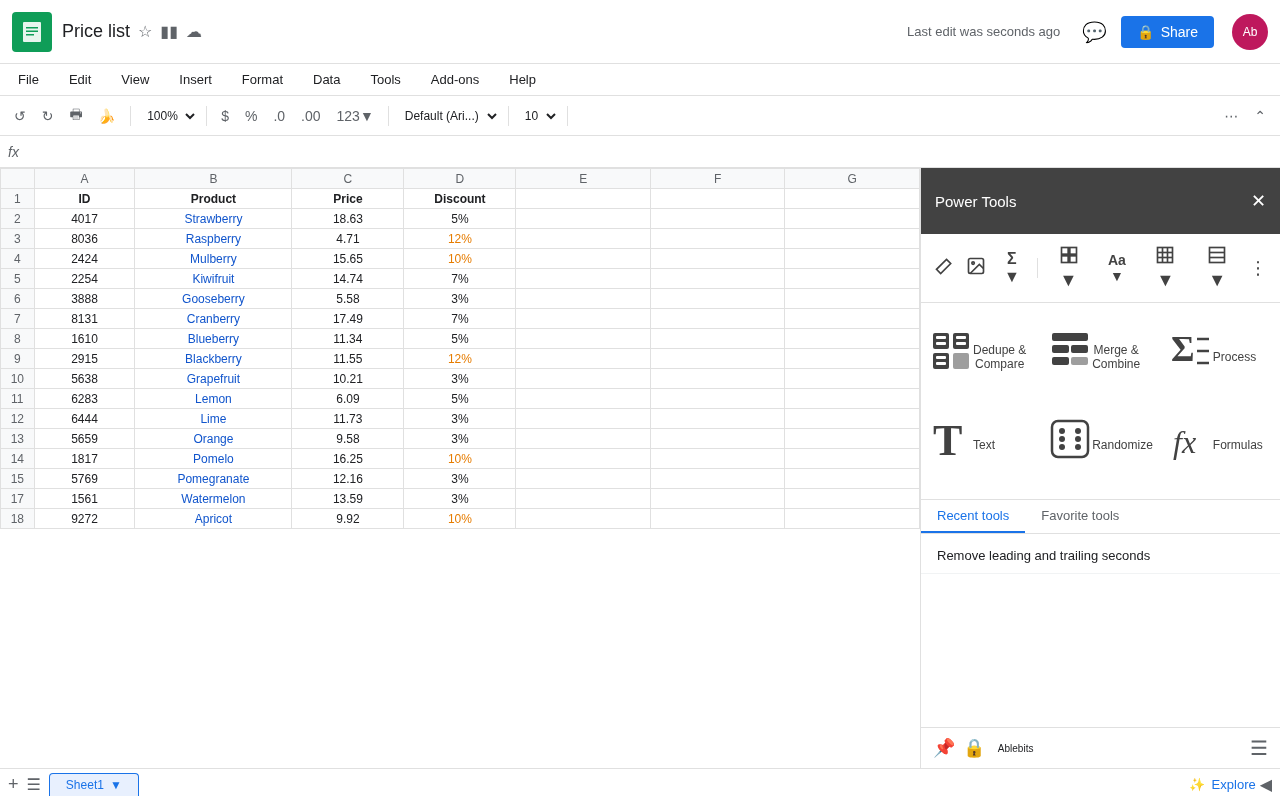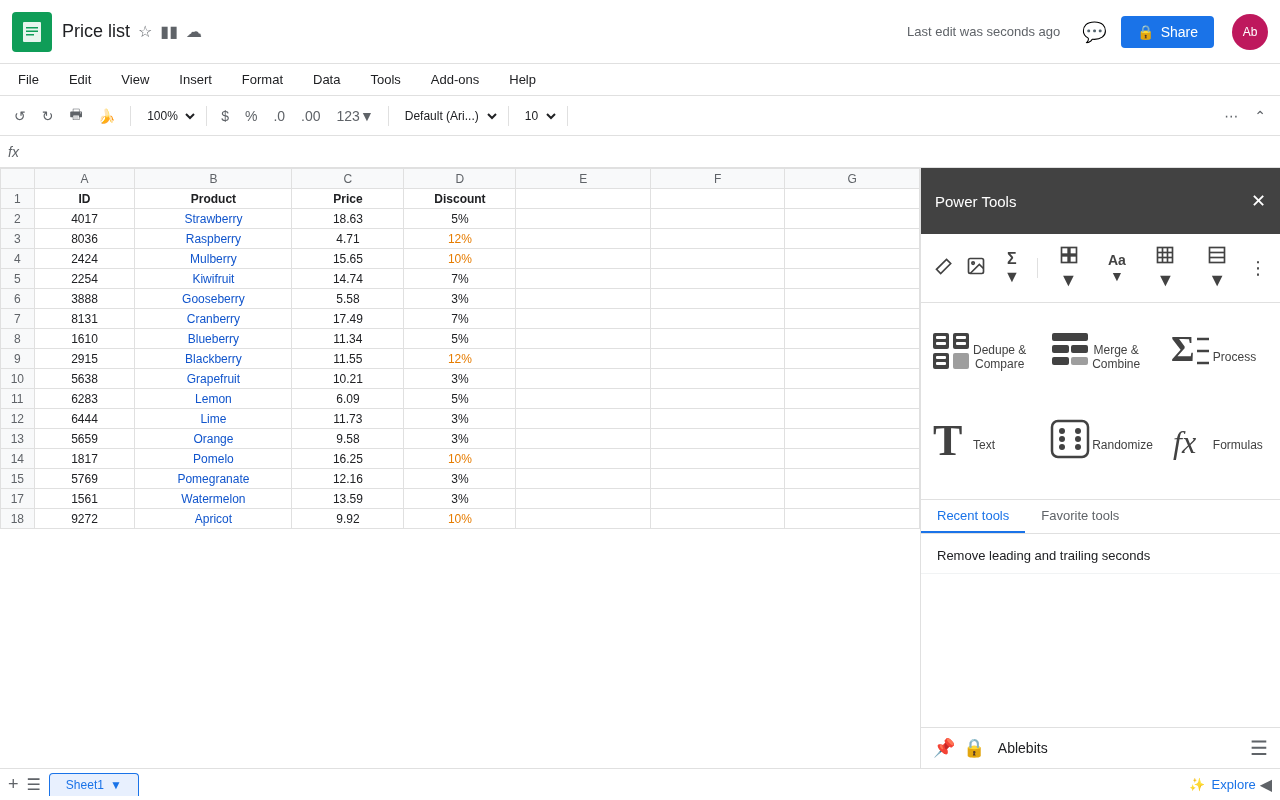--- a/index.html
+++ b/index.html
@@ -76,21 +76,21 @@
     
     #recent-tabs { display: flex; border-bottom: 1px solid #e0e0e0; }
     .recent-tab { padding: 8px 16px; font-size: 13px; cursor: pointer; border-bottom: 2px solid transparent; color: #5f6368; }
     .recent-tab.active { color: #1a73e8; border-bottom: 2px solid #1a73e8; }
     #recent-list { flex: 1; overflow-y: auto; padding: 4px 0; }
     .recent-item { padding: 10px 16px; font-size: 13px; color: #202124; cursor: pointer; border-bottom: 1px solid #f1f3f4; }
 
     
     #panel-bottom { display: flex; align-items: center; padding: 8px 12px; border-top: 1px solid #e0e0e0; gap: 8px; }
     .panel-bottom-icon { color: #5f6368; font-size: 18px; cursor: pointer; }
-    #ablebits-label { font-size: 14px; font-weight: 500; color: #202124; margin-left: 4px; }
+    #ablebits-label { font-size: 10px; font-weight: 500; color: #202124; margin-left: 4px; }
     #panel-menu-btn { margin-left: auto; color: #5f6368; font-size: 20px; cursor: pointer; }
 
     
     #bottom-bar { display: flex; align-items: center; height: 32px; background: #fff; border-top: 1px solid #e0e0e0; padding: 0 8px; gap: 8px; }
     #add-sheet-btn { background: none; border: none; cursor: pointer; color: #5f6368; font-size: 18px; }
     #sheet-tabs-icon { background: none; border: none; cursor: pointer; color: #5f6368; font-size: 16px; }
     .sheet-tab { background: #fff; border: 1px solid #e0e0e0; border-bottom: none; padding: 4px 16px; font-size: 12px; cursor: pointer; border-radius: 4px 4px 0 0; display: flex; align-items: center; gap: 6px; }
     .sheet-tab.active { background: #e8f0fe; color: #1a73e8; border-color: #1a73e8; }
     #explore-btn { margin-left: auto; display: flex; align-items: center; gap: 6px; background: none; border: none; cursor: pointer; color: #1a73e8; font-size: 13px; }
   </style>

